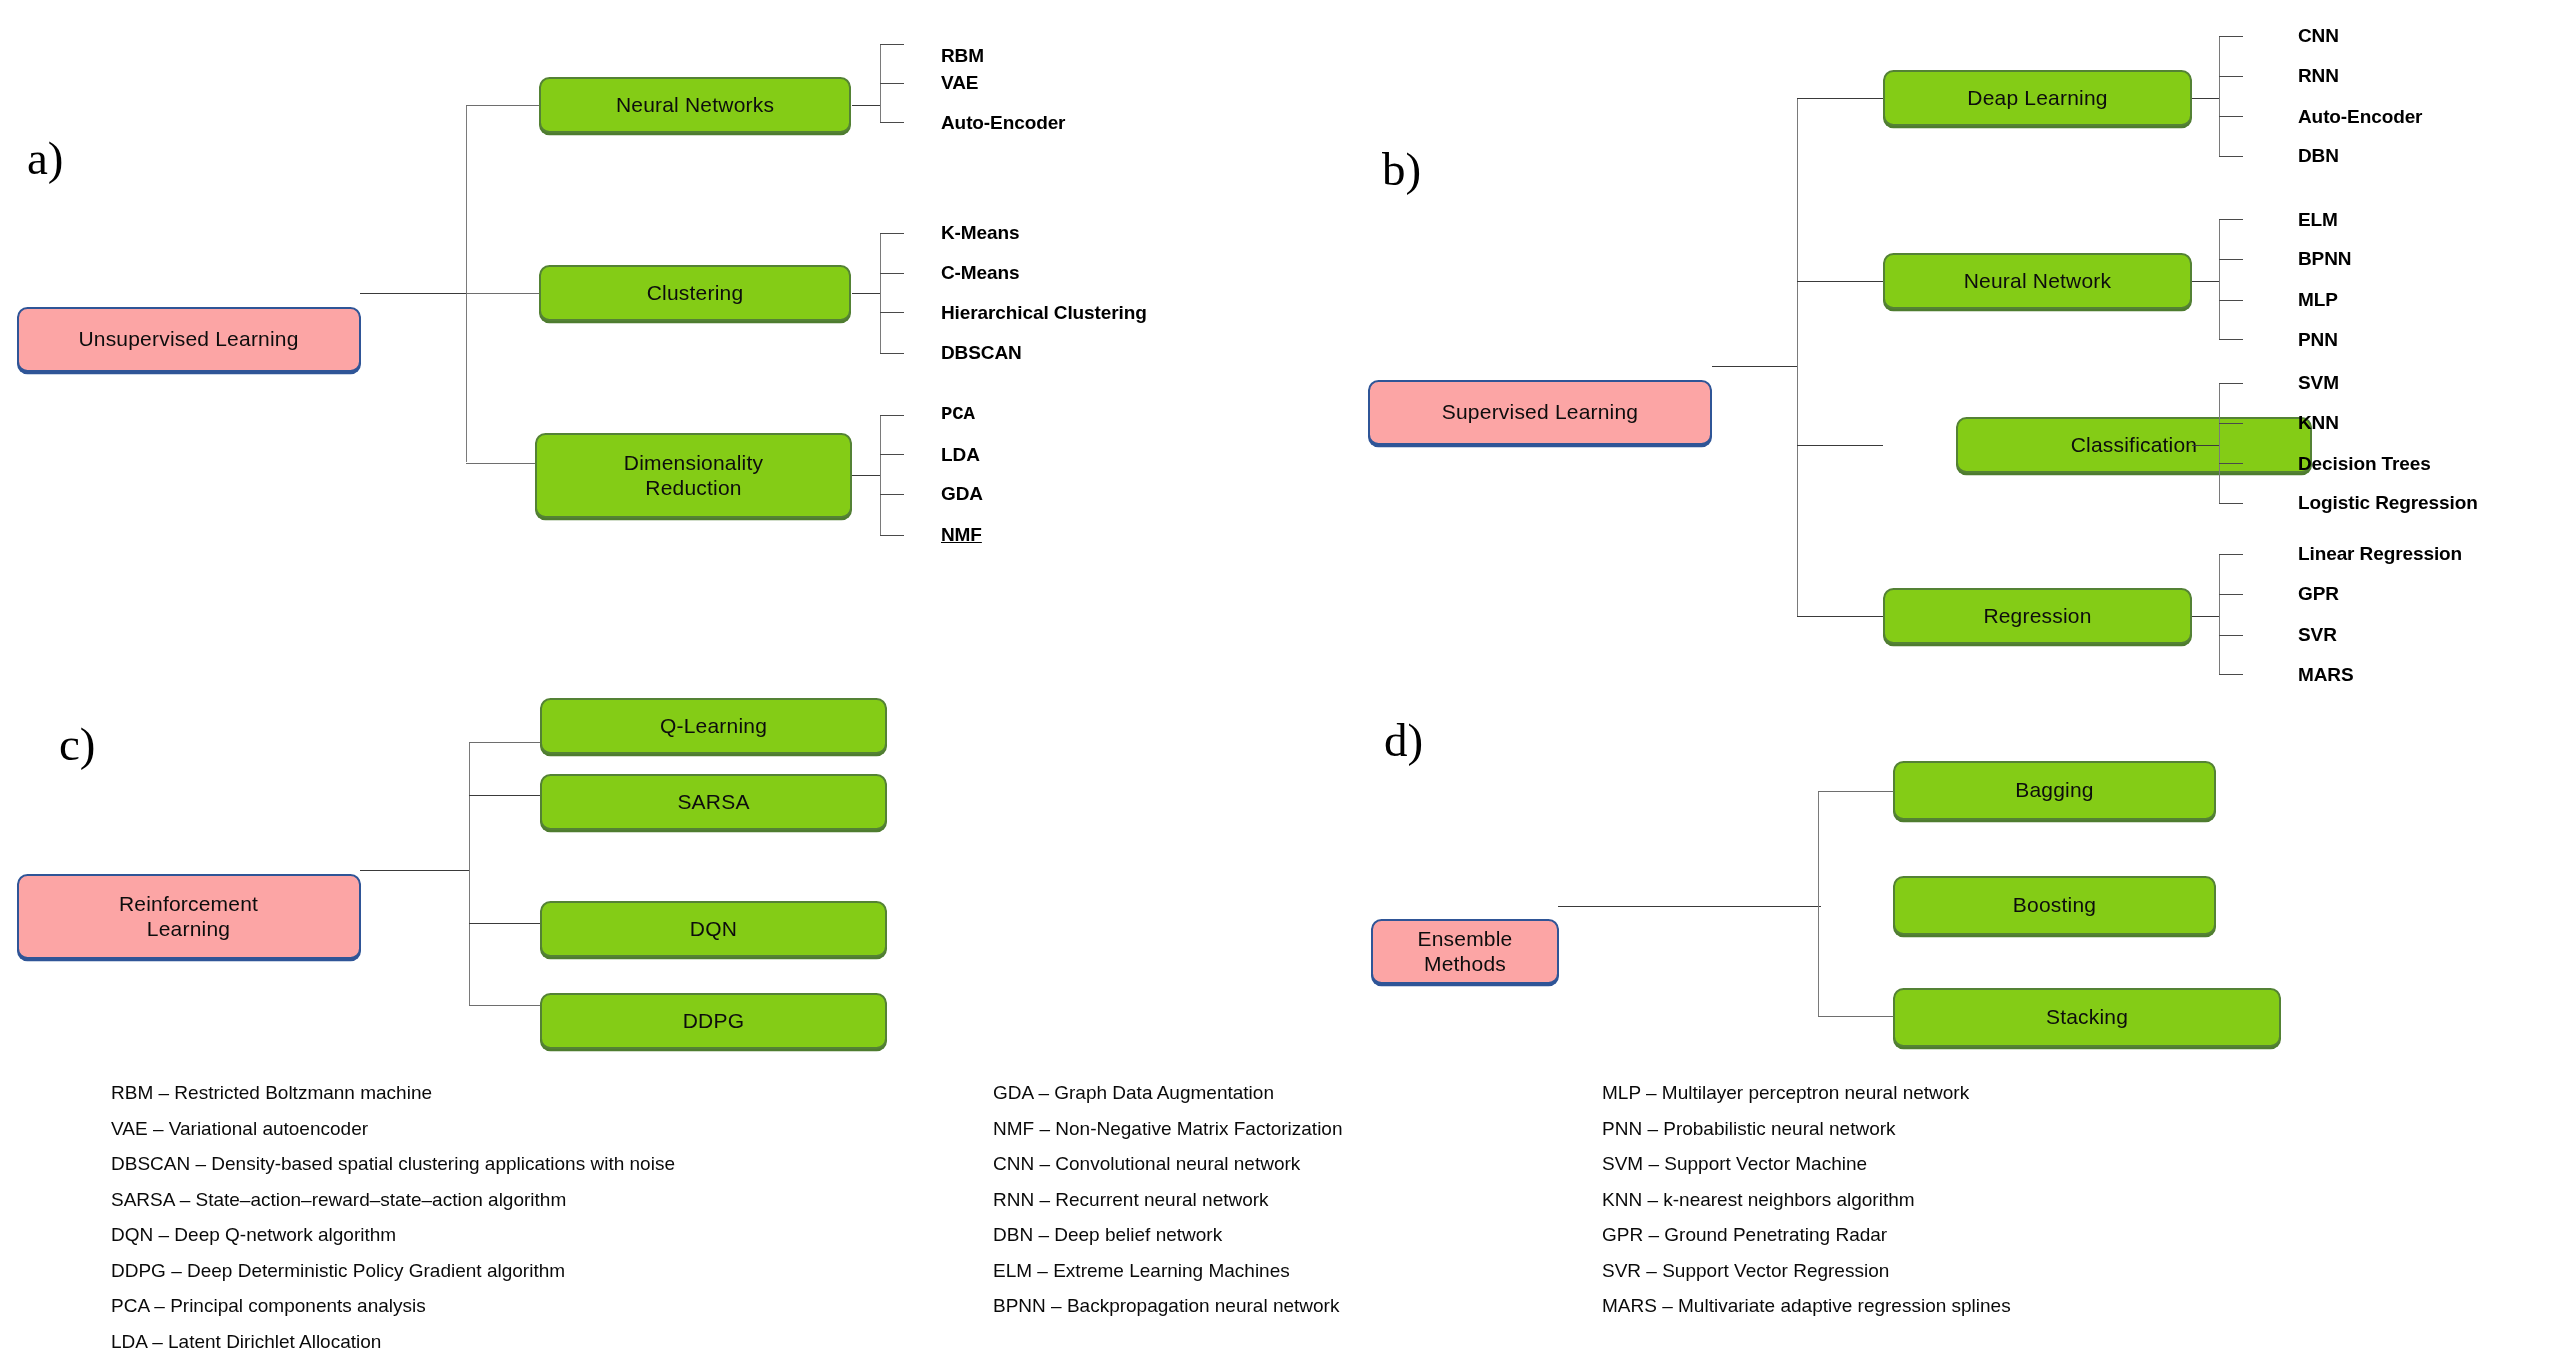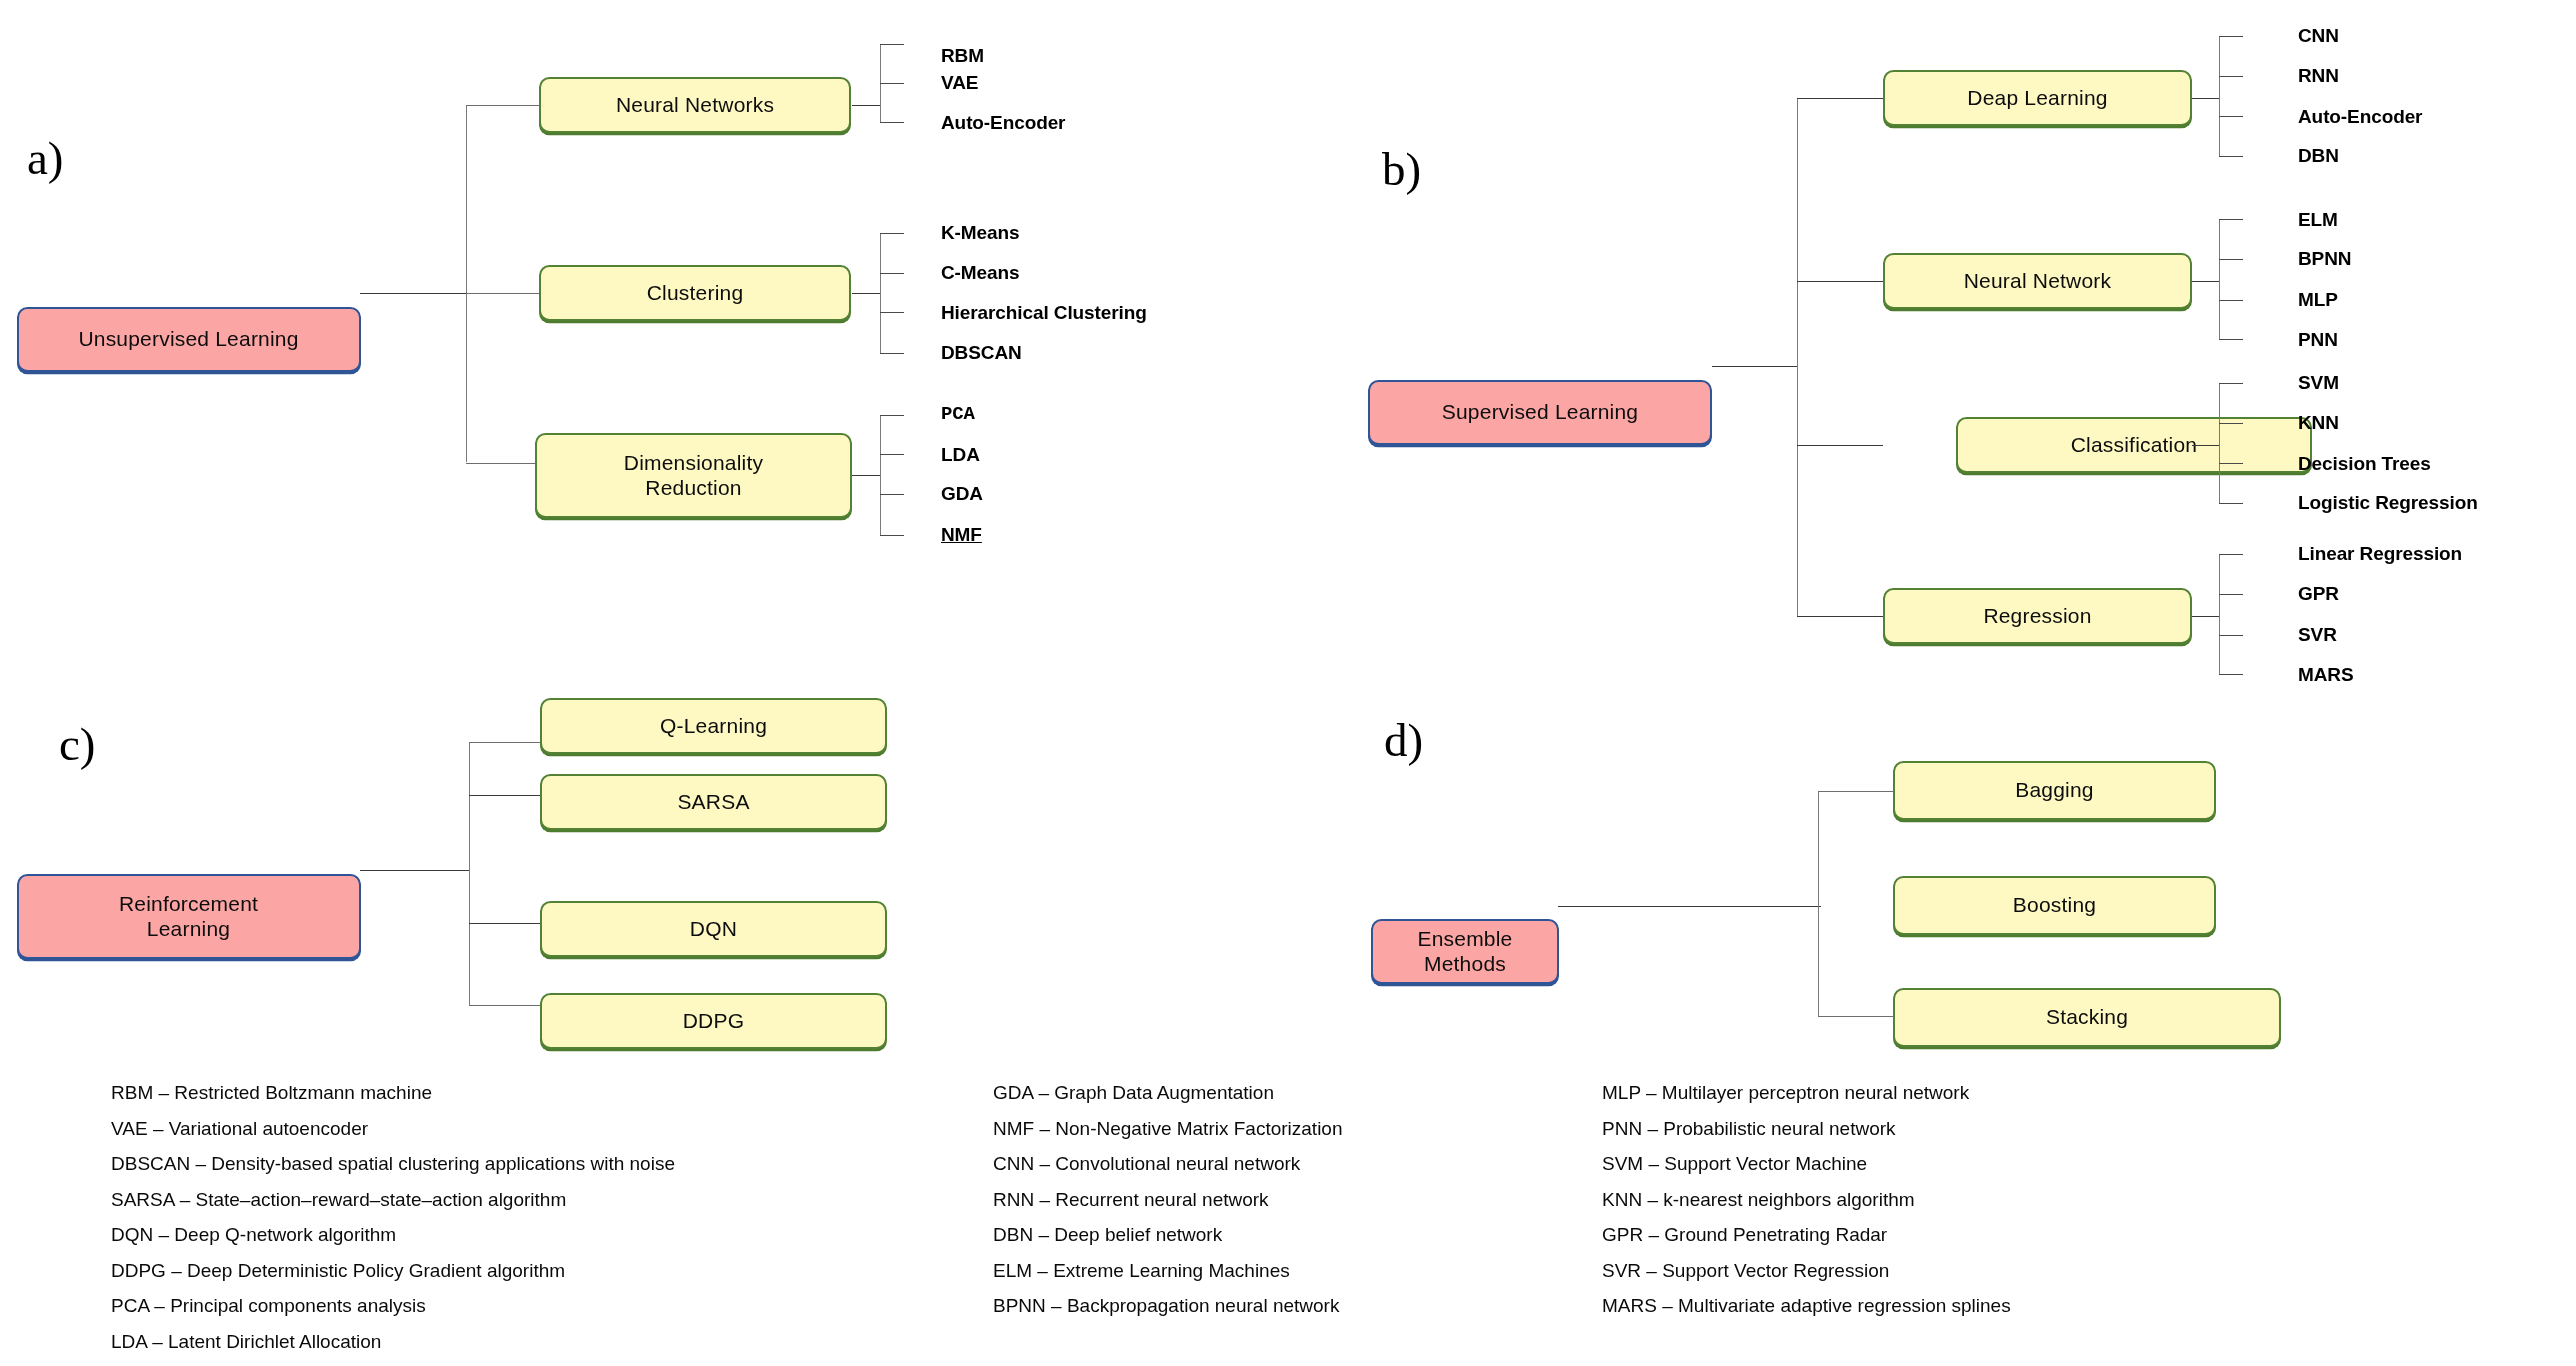--- a/index.html
+++ b/index.html
@@ -41,21 +41,21 @@
     padding: 1.5px 6px;
     line-height: 1.18;
   }
   .node.root {
     background: #fca5a5;
     border: 2.3px solid #2f5597;
     box-shadow: 0 2.3px 0 0 #2f5597;
     margin-top: 46px;
   }
   .node.branch {
-    background: #fef9c3;
+    background: #84cc16;
     border: 2.3px solid #548235;
     box-shadow: 0 2.3px 0 0 #4e7c2f;
   }
   .node-label { pointer-events: none; white-space: pre-line; }
 
   
   .hline {
     position: absolute;
     height: 0;
     border-top: 1.5px solid #3a3a3a;

